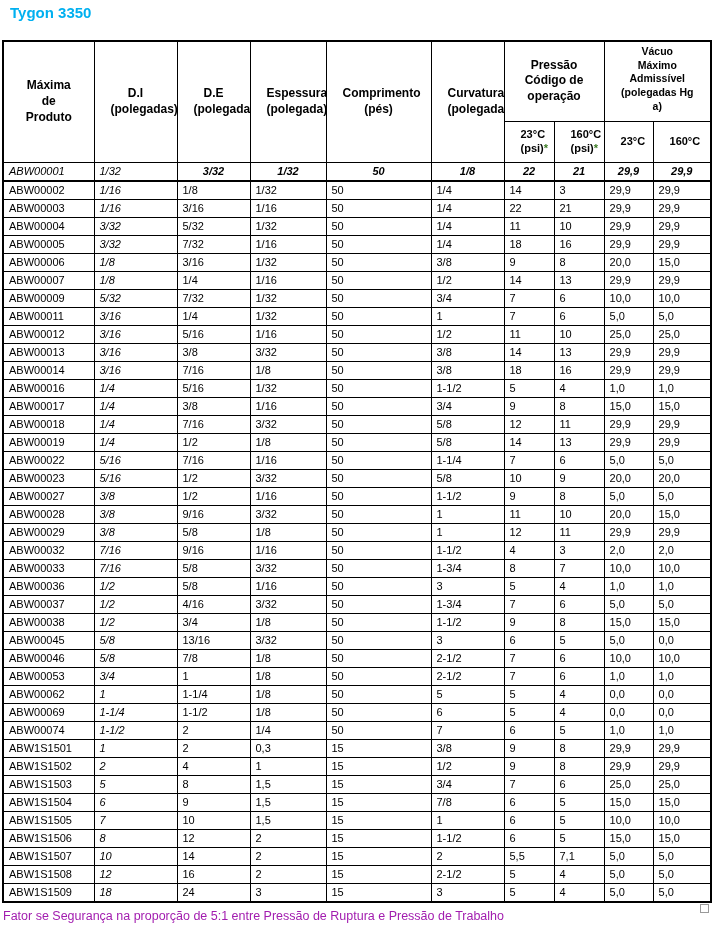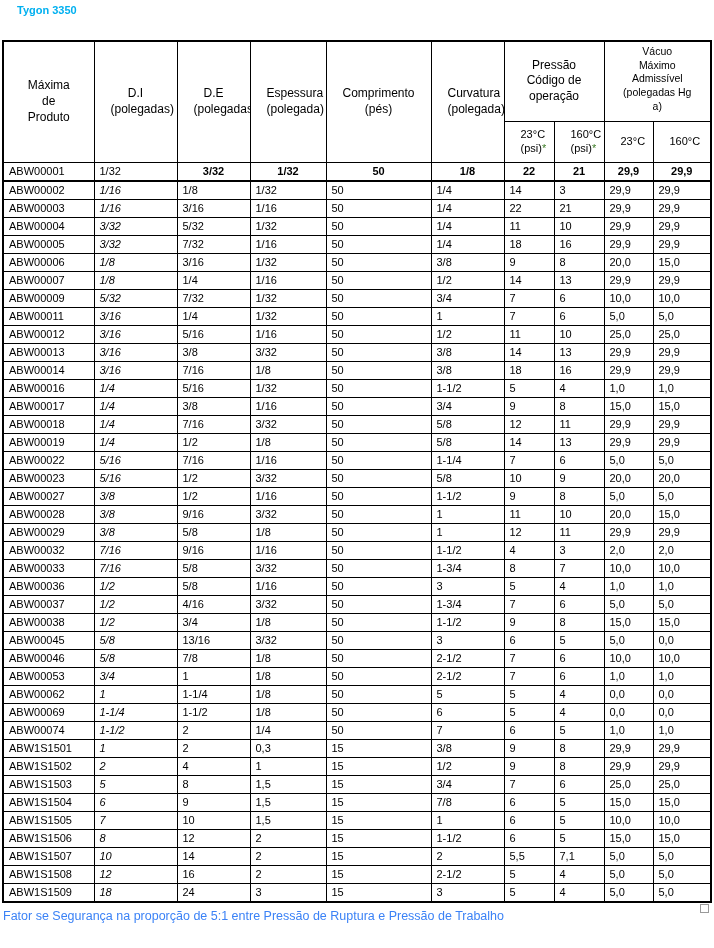--- a/index.html
+++ b/index.html
@@ -2,49 +2,49 @@
 <html><head>
 <meta charset="utf-8">
 <style>
   html,body{margin:0;padding:0;}
   body{
     width:714px;height:948px;position:relative;background:#ffffff;
     font-family:"Liberation Sans", sans-serif;color:#000;
     overflow:hidden;
   }
   .page-title{
-    position:absolute;left:17px;top:4px;
-    font-size:11px;font-weight:bold;color:#00B0F0;
+    position:absolute;left:10px;top:4px;
+    font-size:15px;font-weight:bold;color:#00B0F0;
   }
   table.spec{
     position:absolute;left:2px;top:40px;width:708px;
     border-collapse:collapse;table-layout:fixed;
     border:2px solid #000;
   }
   th,td{border:1px solid #000;overflow:hidden;}
   thead th{
-    font-size:12px;font-weight:normal;text-align:center;vertical-align:middle;
+    font-size:12px;font-weight:bold;text-align:center;vertical-align:middle;
     padding:1px 16px;line-height:1.3;background:#fff;
   }
   th.group-pressao{vertical-align:middle;}
   th.group-vacuo{font-size:10.5px;vertical-align:top;line-height:1.3;padding-top:3px;white-space:pre-line;}
   tr.hdr-main{height:80px;}
   tr.hdr-sub{height:41px;}
   th.sub{font-size:11px;line-height:1.25;}
   .asterisk{color:#3E7D28;}
   tbody td{
     font-size:11px;height:17px;padding:0 2px 0 5px;
     text-align:left;white-space:nowrap;vertical-align:middle;background:#fff;
   }
   tbody td.di{font-style:italic;}
   tbody td.noitalic{font-style:normal;}
   tbody td.hl{font-weight:bold;text-align:center;padding:0 2px;}
-  tbody tr.first td{border-bottom-width:2px;}
+  tbody tr.first td{border-bottom-width:2px;font-style:italic;}
   .footer-note{
-    position:absolute;left:3px;top:909px;font-size:12.5px;color:#3b82f6;
+    position:absolute;left:3px;top:909px;font-size:12.5px;color:#a21caf;
   }
   .tiny-box{
     position:absolute;left:700px;top:904px;width:7px;height:7px;
     border:1px solid #9a9a9a;background:#fff;
   }
 </style>
 </head>
 <body>
 
 <div class="page-title">Tygon 3350</div>

